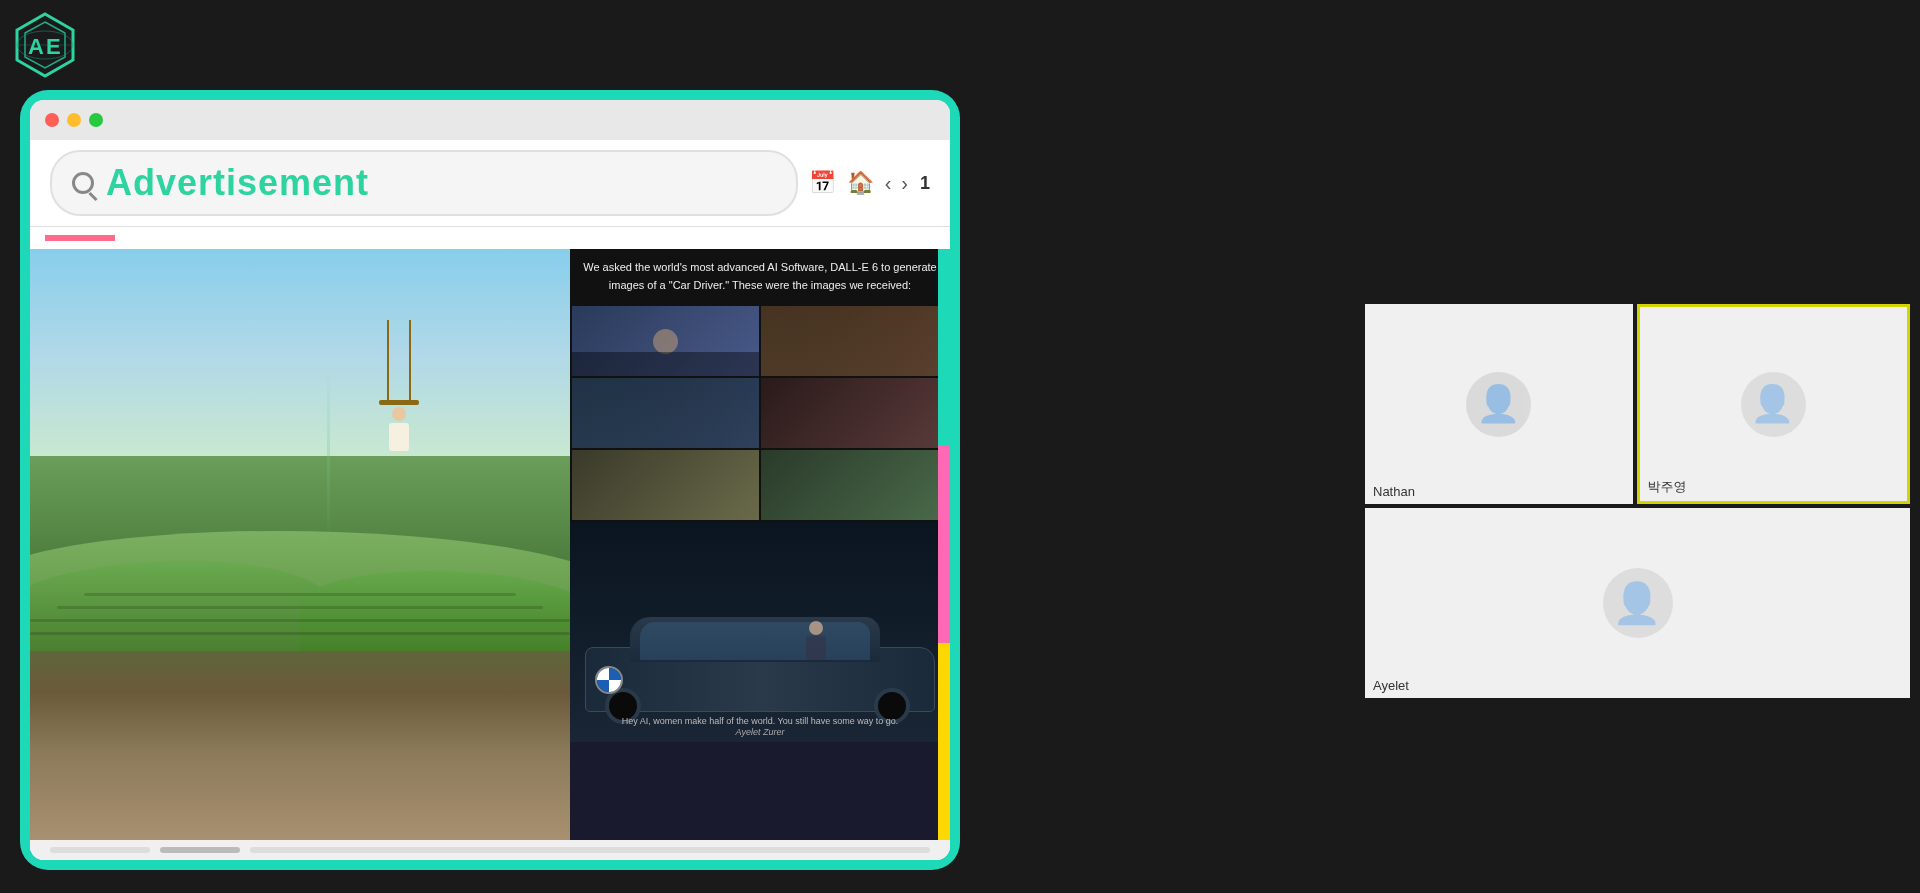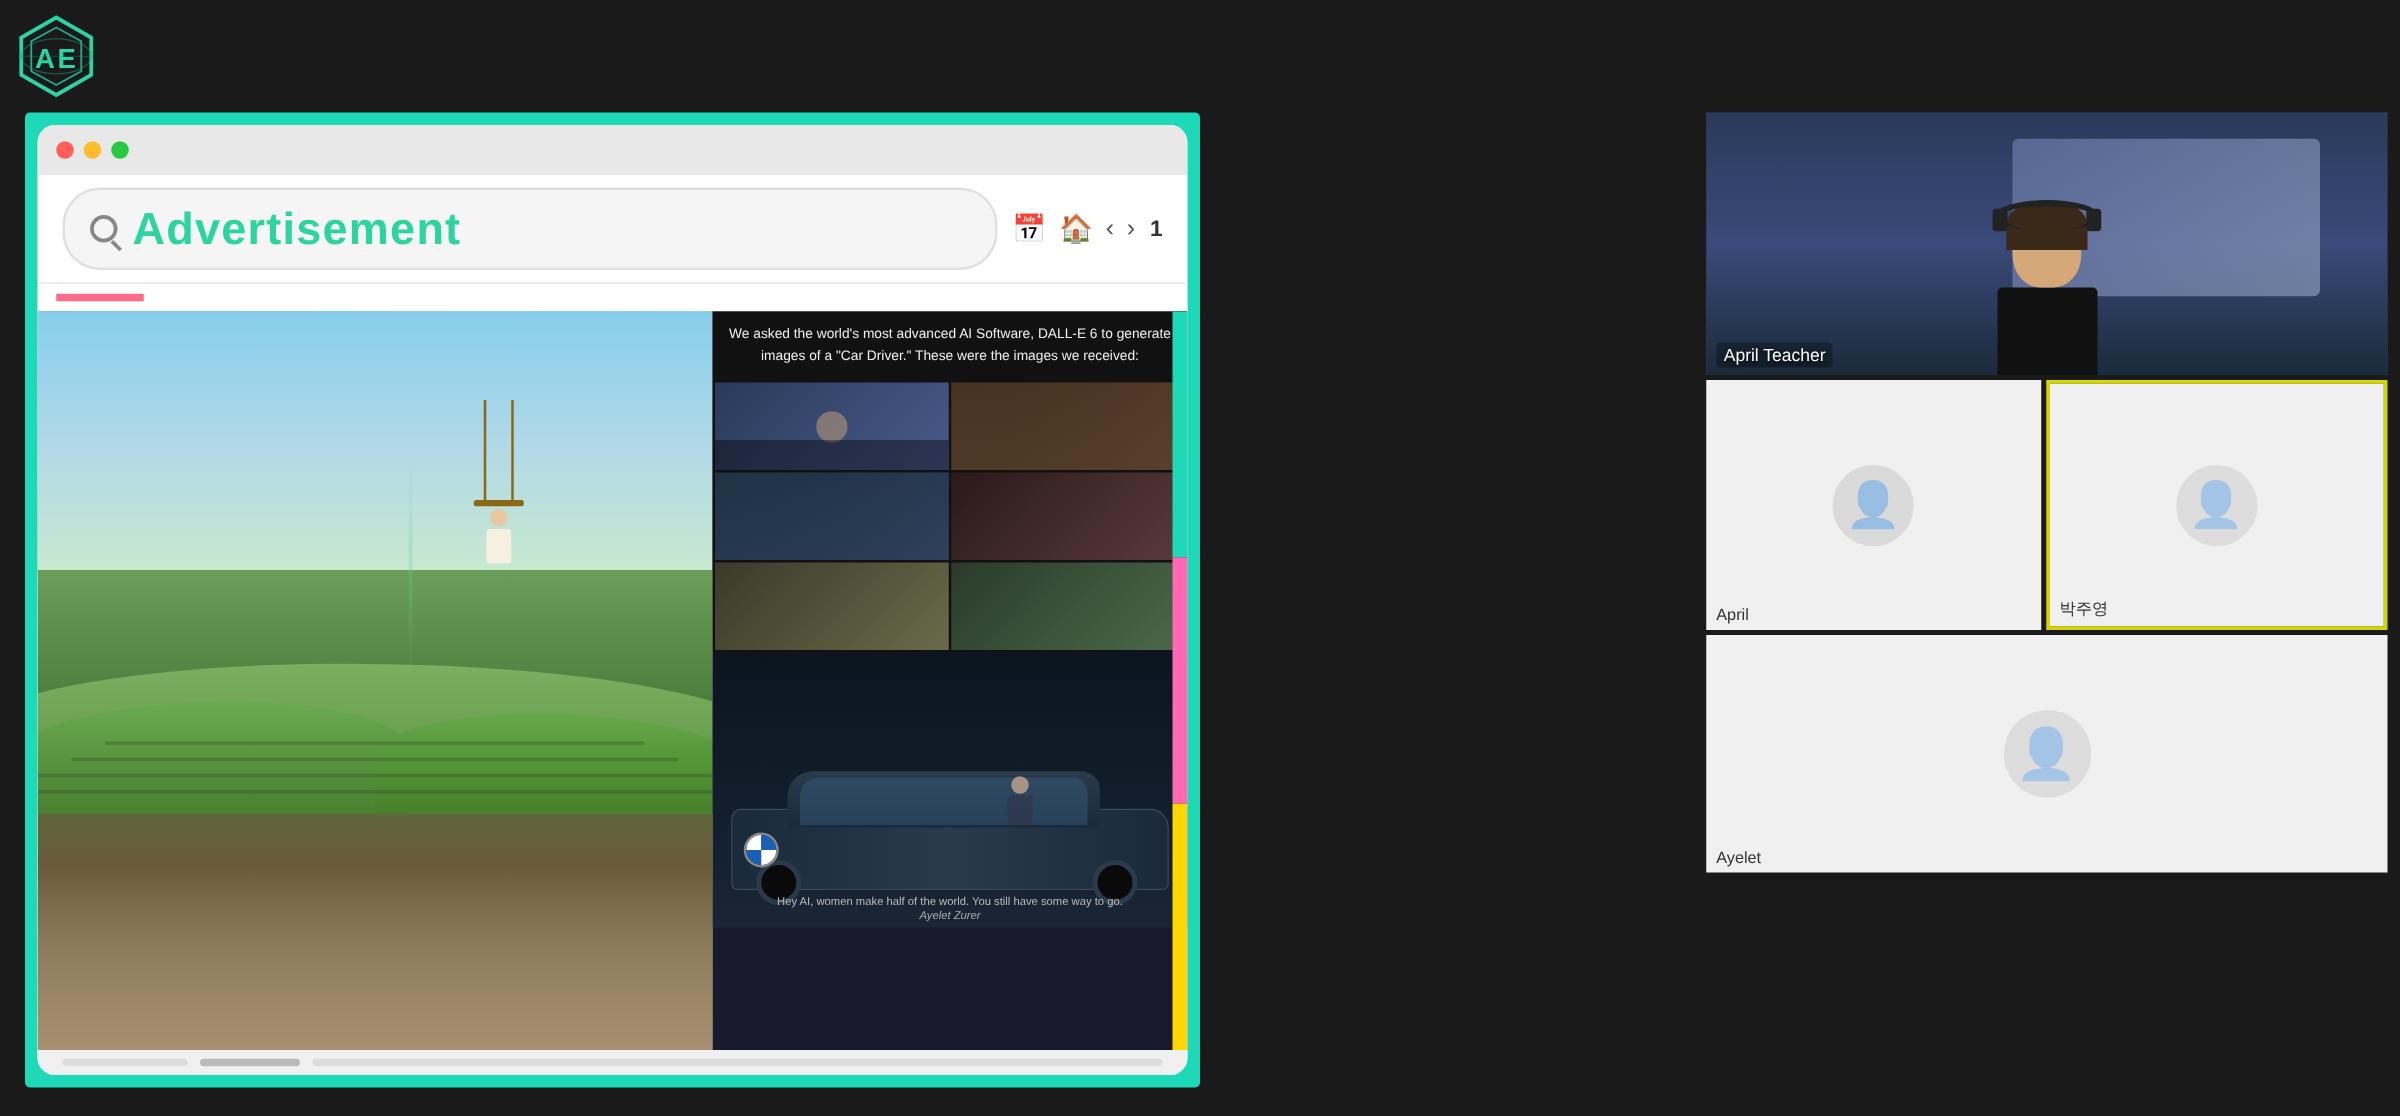--- a/index.html
+++ b/index.html
@@ -28,21 +28,21 @@
     }
 
     
     .presentation-area {
       position: absolute;
       top: 90px;
       left: 20px;
       width: 940px;
       height: 780px;
       background: #1dd9b8;
-      border-radius: 4px;
+      border-radius: 28px;
       padding: 10px;
     }
 
     .browser-window {
       width: 100%;
       height: 100%;
       background: #f0f0f0;
       border-radius: 14px;
       overflow: hidden;
       display: flex;
@@ -473,56 +473,33 @@
         <div class="scrollbar-line" style="flex:1;"></div>
       </div>
     </div>
   </div>
 </div>
 
 <div class="video-container">
 
   <div class="vc-row-top">
 
-    <div class="vc-tile-april">
-
-      <div style="width:100%;height:100%;background:linear-gradient(180deg,#2a3a5a 0%,#3a4a7a 50%,#1a2a3a 100%);position:relative;">
-
-        <div style="position:absolute;top:10%;right:10%;width:45%;height:60%;background:linear-gradient(135deg,#6a7aaa,#8a9aba);border-radius:5px;opacity:0.7;"></div>
-
-        <div style="position:absolute;bottom:0;left:50%;transform:translateX(-50%);">
-
-          <div style="width:55px;height:65px;background:#d4a878;border-radius:50% 50% 40% 40%;position:relative;margin:0 auto;">
-
-            <div style="position:absolute;top:-5px;left:-5px;right:-5px;height:40px;background:#3a2818;border-radius:50% 50% 0 0;"></div>
-
-            <div style="position:absolute;top:-5px;left:-14px;right:-14px;height:25px;border:5px solid #222;border-radius:50%;border-bottom:none;"></div>
-
-            <div style="position:absolute;top:2px;left:-16px;width:12px;height:18px;background:#222;border-radius:3px;"></div>
-            <div style="position:absolute;top:2px;right:-16px;width:12px;height:18px;background:#222;border-radius:3px;"></div>
-          </div>
-
-          <div style="width:80px;height:70px;background:#111;border-radius:4px 4px 0 0;margin:0 auto;"></div>
-        </div>
-      </div>
-      <div class="tile-label">April Teacher</div>
-    </div>
 
   </div>
 
   <div class="vc-row-mid">
 
     <div class="vc-tile-helen">
       <div style="width:100%;height:100%;background:#f0f0f0;display:flex;align-items:center;justify-content:center;">
 
         <div style="display:flex;flex-direction:column;align-items:center;opacity:0.4;">
           <div style="width:65px;height:65px;border-radius:50%;background:#bbb;display:flex;align-items:center;justify-content:center;font-size:36px;color:#888;">👤</div>
         </div>
       </div>
-      <div style="position:absolute;bottom:5px;left:8px;font-size:13px;color:#333;font-weight:500;">April</div>
+      <div style="position:absolute;bottom:5px;left:8px;font-size:13px;color:#333;font-weight:500;">Nathan</div>
     </div>
 
     <div class="vc-tile-park">
       <div style="width:100%;height:100%;background:#f0f0f0;display:flex;align-items:center;justify-content:center;">
         <div style="display:flex;flex-direction:column;align-items:center;opacity:0.35;">
           <div style="width:65px;height:65px;border-radius:50%;background:#bbb;display:flex;align-items:center;justify-content:center;font-size:36px;color:#888;">👤</div>
         </div>
       </div>
       <div style="position:absolute;bottom:5px;left:8px;font-size:13px;color:#333;font-weight:500;">박주영</div>
     </div>

